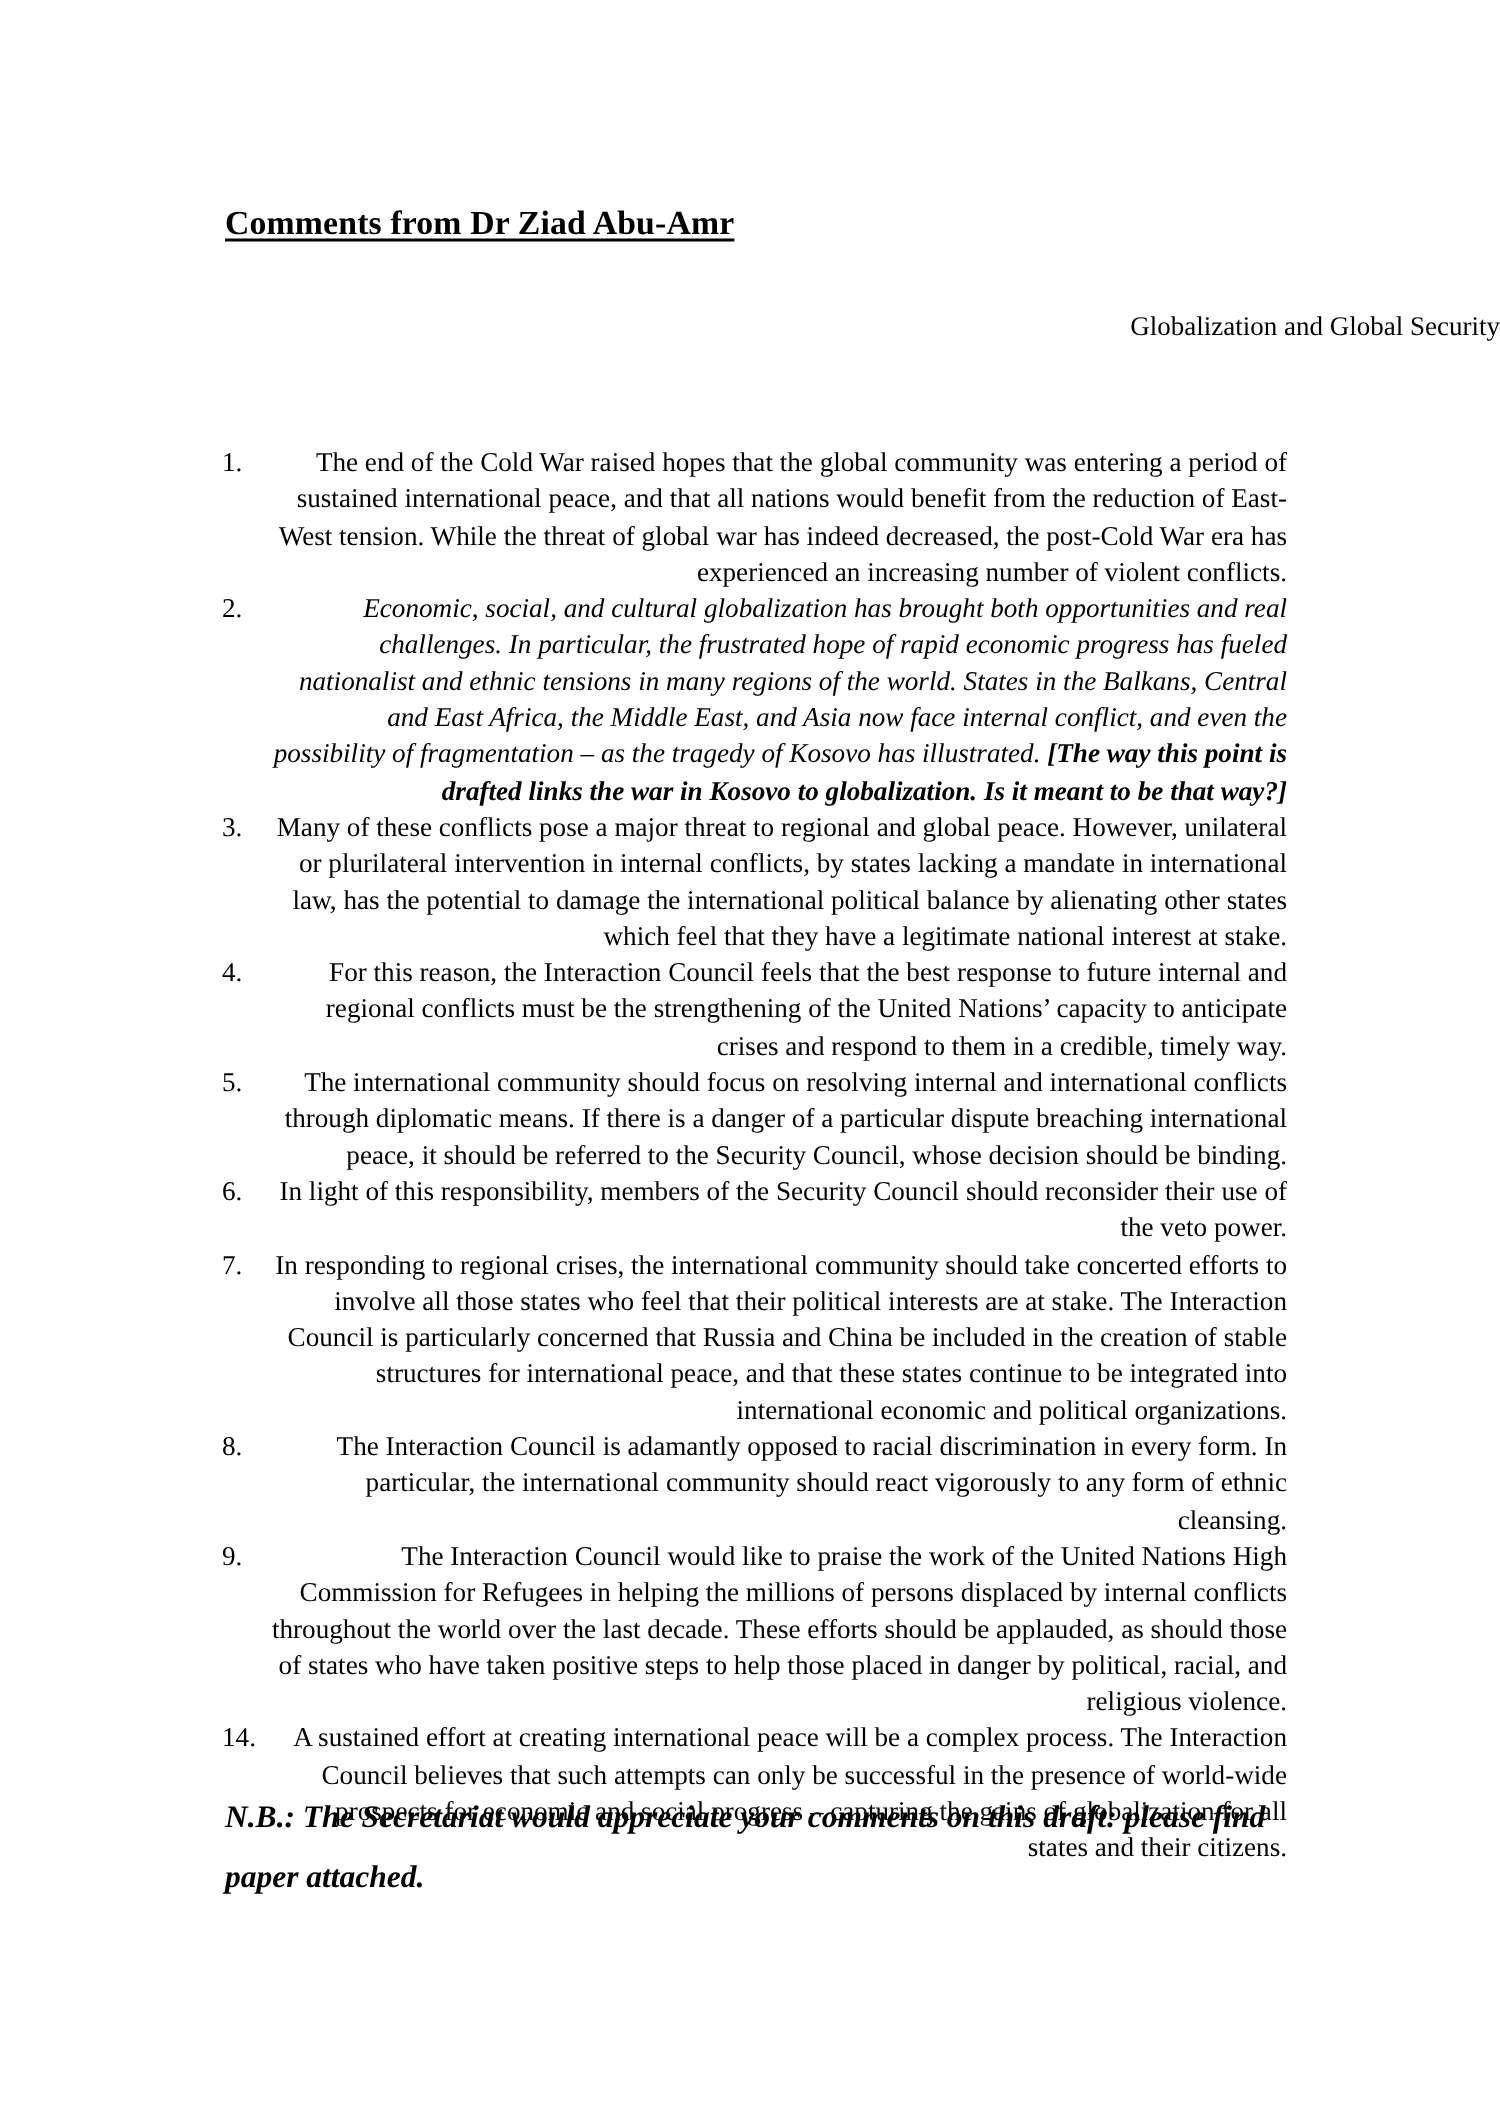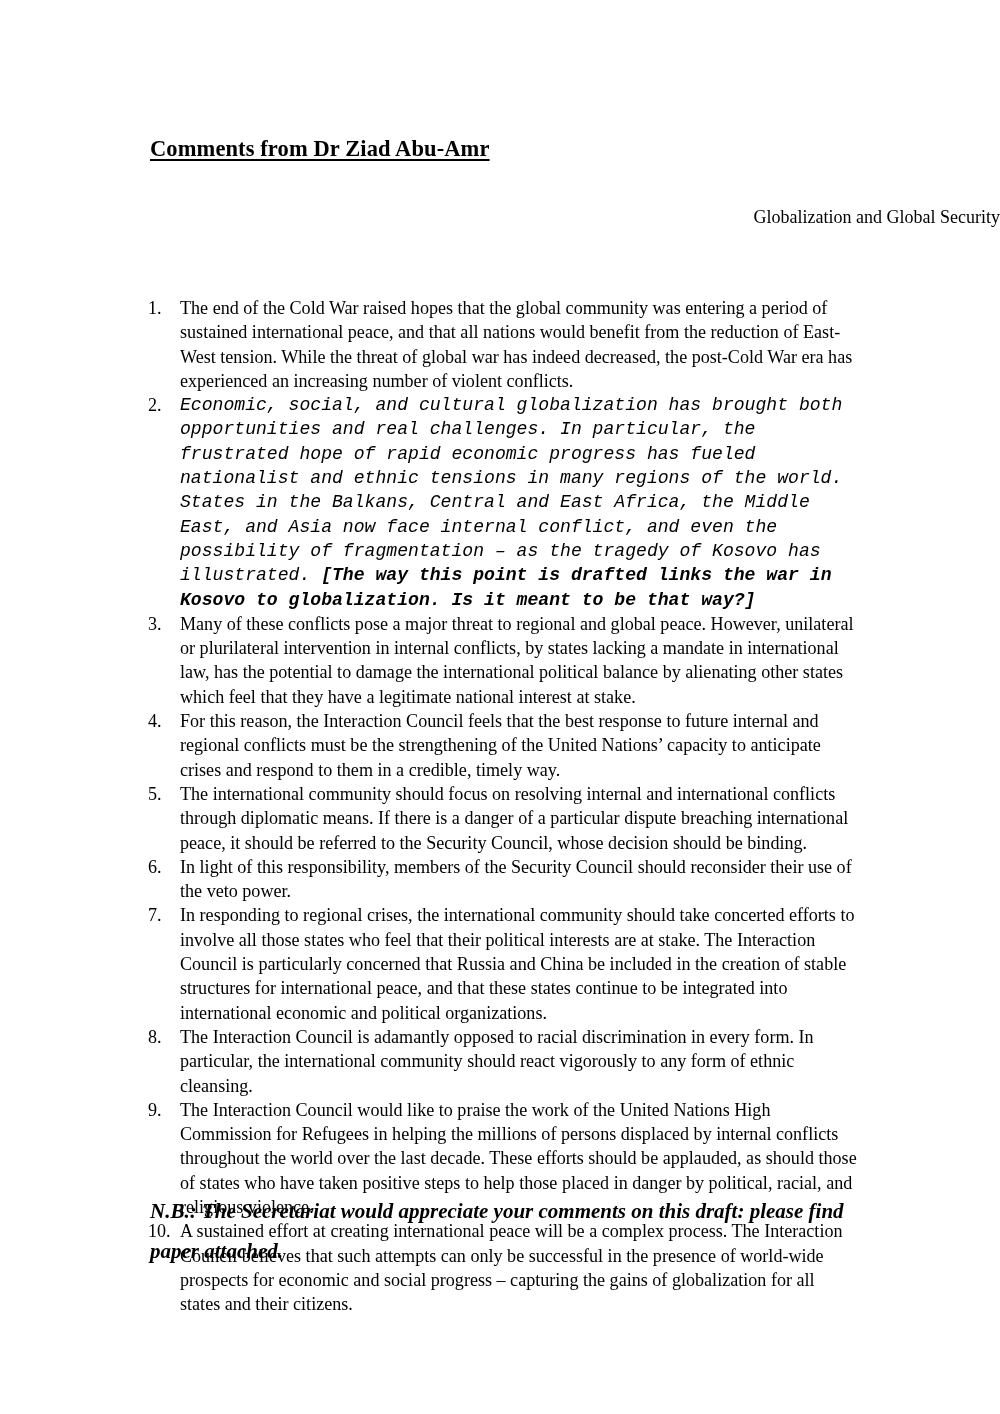--- a/index.html
+++ b/index.html
@@ -67,24 +67,24 @@
   .body-list li .marker {
     position: absolute;
     left: 0;
     top: 0;
     width: 26px;
     text-align: left;
     font-size: 18.1px;
   }
   .item-text {
     display: block;
+    text-align: right;
   }
   li.italic .item-text {
     font-style: italic;
-    font-family: Liberation Mono, monospace;
   }
   li.italic .marker {
     font-style: normal;
   }
   .bold-italic {
     font-weight: bold;
     font-style: italic;
   }
   .nb-note {
     position: absolute;
@@ -138,20 +138,20 @@
       </li>
       <li>
         <span class="marker">8.</span>
         <span class="item-text"><span>The Interaction Council is adamantly opposed to racial discrimination in every form.  In particular, the international community should react vigorously to any form of ethnic cleansing.</span></span>
       </li>
       <li>
         <span class="marker">9.</span>
         <span class="item-text"><span>The Interaction Council would like to praise the work of the United Nations High Commission for Refugees in helping the millions of persons displaced by internal conflicts throughout the world over the last decade.  These efforts should be applauded, as should those of states who have taken positive steps to help those placed in danger by political, racial, and religious violence.</span></span>
       </li>
       <li>
-        <span class="marker">10.</span>
+        <span class="marker">14.</span>
         <span class="item-text"><span>A sustained effort at creating international peace will be a complex process.  The Interaction Council believes that such attempts can only be successful in the presence of world-wide prospects for economic and social progress – capturing the gains of globalization for all states and their citizens.</span></span>
       </li>
     </ol>
 
   <div class="nb-note">N.B.:  The Secretariat would appreciate your comments on this draft: please find paper attached.</div>
 
 </div>
 
 </body></html>

